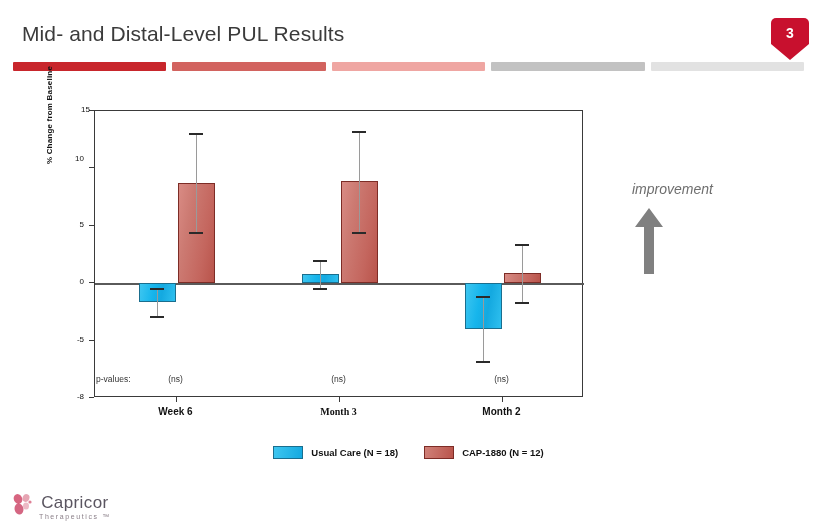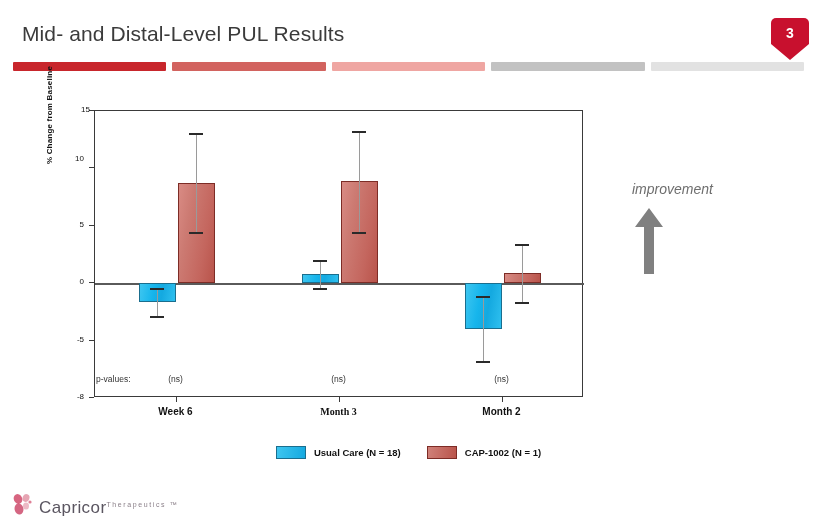--- a/index.html
+++ b/index.html
@@ -62,21 +62,21 @@
   .swatch.red{background:linear-gradient(100deg,#d08179,#b9544b);border:1px solid #7d2c26;}
   .legend-label{font-size:9.5px;font-weight:700;color:#111;}
   
   .improve-text{
     position:absolute;left:632px;top:181px;
     font-size:14px;font-style:italic;color:#6e6e6e;white-space:nowrap;
   }
   .improve-arrow{position:absolute;left:634px;top:208px;width:30px;height:66px;}
   
   .logo{position:absolute;left:10px;top:492px;display:flex;align-items:center;gap:3px;}
-  .logo-text{display:flex;flex-direction:row;line-height:1;}
+  .logo-text{display:flex;flex-direction:column;line-height:1;text-align:center;}
   .logo-name{font-size:17px;color:#5a5560;letter-spacing:.4px;}
   .logo-sub{font-size:7px;color:#8a7f88;letter-spacing:1.6px;margin-top:2px;}
 </style>
 </head>
 <body>
 
 <div class="slide-title">Mid- and Distal-Level PUL Results</div>
 
 <div class="accent-row">
   <div class="seg" style="background: rgb(200, 38, 44);"></div>
@@ -148,21 +148,21 @@
   <polygon points="15,0 29,19 20,19 20,66 10,66 10,19 1,19" fill="#808080"></polygon>
 </svg>
 
 <div class="legend">
   <div class="legend-item">
     <span class="swatch blue"></span>
     <span class="legend-label">Usual Care (N = 18)</span>
   </div>
   <div class="legend-item">
     <span class="swatch red"></span>
-    <span class="legend-label">CAP-1002 (N = 1)</span>
+    <span class="legend-label">CAP-1880 (N = 12)</span>
   </div>
 </div>
 
 <div class="logo">
   <svg width="26" height="30" viewBox="0 0 26 30">
     <ellipse cx="8" cy="7" rx="4.2" ry="5" fill="#d04a6a" opacity=".85" transform="rotate(-25 8 7)"></ellipse>
     <ellipse cx="16" cy="6" rx="3.4" ry="4" fill="#e08fa0" opacity=".8" transform="rotate(20 16 6)"></ellipse>
     <ellipse cx="9" cy="17" rx="4.4" ry="5.6" fill="#c94063" opacity=".8" transform="rotate(-12 9 17)"></ellipse>
     <ellipse cx="16" cy="14" rx="3" ry="3.6" fill="#e8a8b6" opacity=".8"></ellipse>
     <circle cx="20" cy="10" r="1.6" fill="#d04a6a" opacity=".7"></circle>

